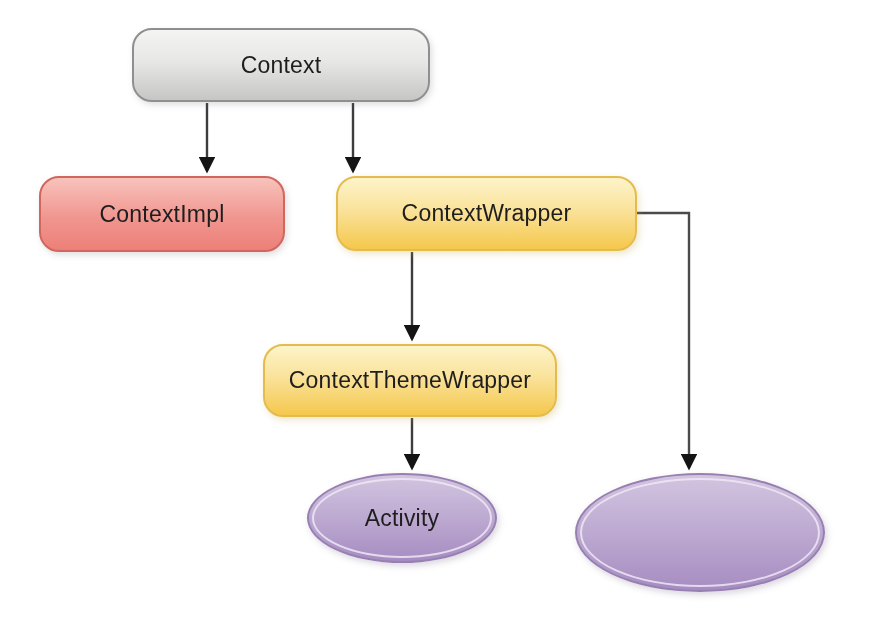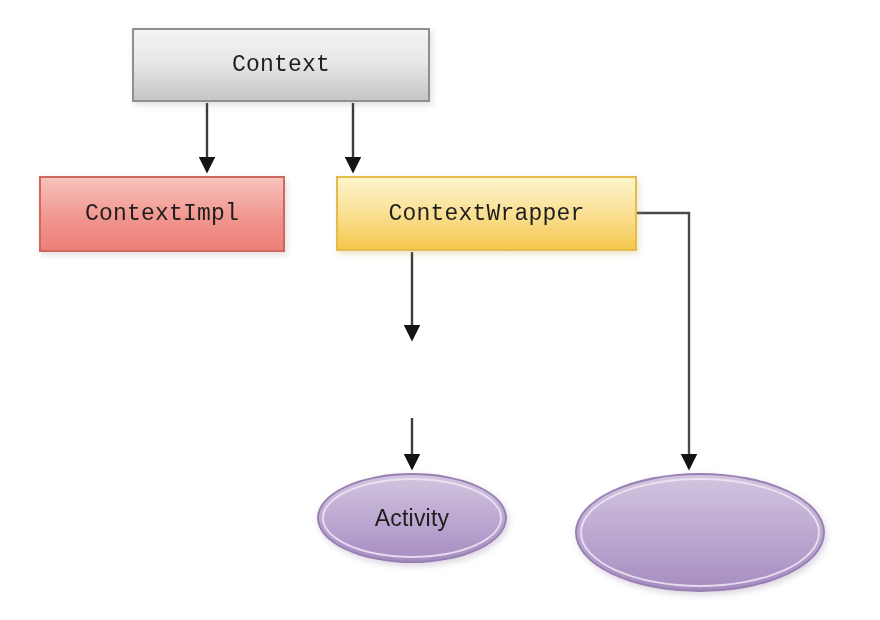--- a/index.html
+++ b/index.html
@@ -26,24 +26,23 @@
     display: flex;
     align-items: center;
     justify-content: center;
     font-size: 23px;
     color: #1e1e1e;
     letter-spacing: 0.2px;
     text-align: center;
     box-sizing: border-box;
   }
   .rect-node {
-    border-radius: 0;
+    border-radius: 20px;
     border: 2px solid #8f8f8f;
     box-shadow: 2px 3px 6px rgba(110,110,110,0.22);
-    font-family: Liberation Mono, monospace;
   }
   .fill-gray {
     background: linear-gradient(180deg, #f4f4f3 0%, #e7e7e6 45%, #c6c6c5 100%);
     border-color: #8f8f8f;
   }
   .fill-red {
     background: linear-gradient(180deg, #f7c3bc 0%, #f0968f 55%, #ec8078 100%);
     border-color: #d0675f;
   }
   .fill-yellow {
@@ -93,22 +92,25 @@
   </div>
 
   <div class="node rect-node fill-red" style="left:39px; top:176px; width:246px; height:76px;">
     <span class="node-label">ContextImpl</span>
   </div>
 
   <div class="node rect-node fill-yellow" style="left:336px; top:176px; width:301px; height:75px;">
     <span class="node-label">ContextWrapper</span>
   </div>
 
+  <div class="node rect-node fill-yellow" style="left:263px; top:344px; width:294px; height:73px;">
+    <span class="node-label">ContextThemeWrapper</span>
+  </div>
 
-  <div class="node ellipse-node" style="left:317px; top:473px; width:190px; height:90px;">
+  <div class="node ellipse-node" style="left:307px; top:473px; width:190px; height:90px;">
     <div class="ellipse-ring"></div>
     <span class="node-label">Activity</span>
   </div>
 
   <div class="node ellipse-node" style="left:575px; top:473px; width:250px; height:119px;">
     <div class="ellipse-ring"></div>
   </div>
 
 </div>
 

